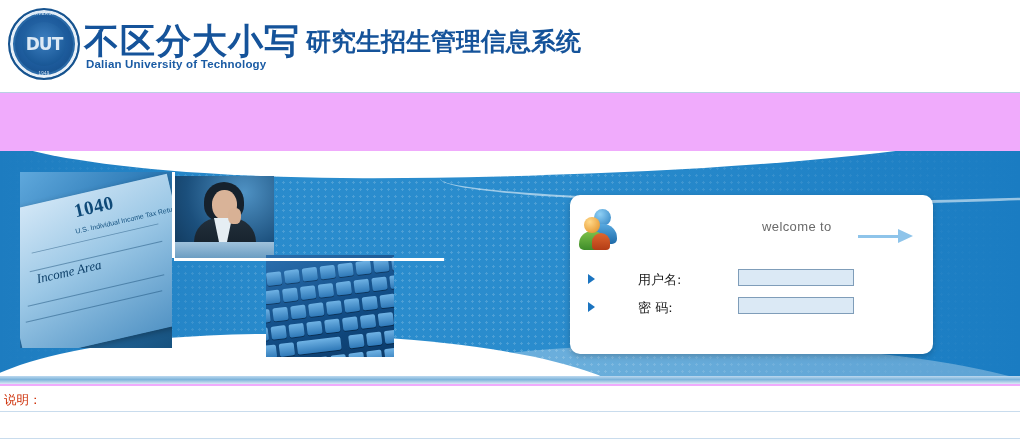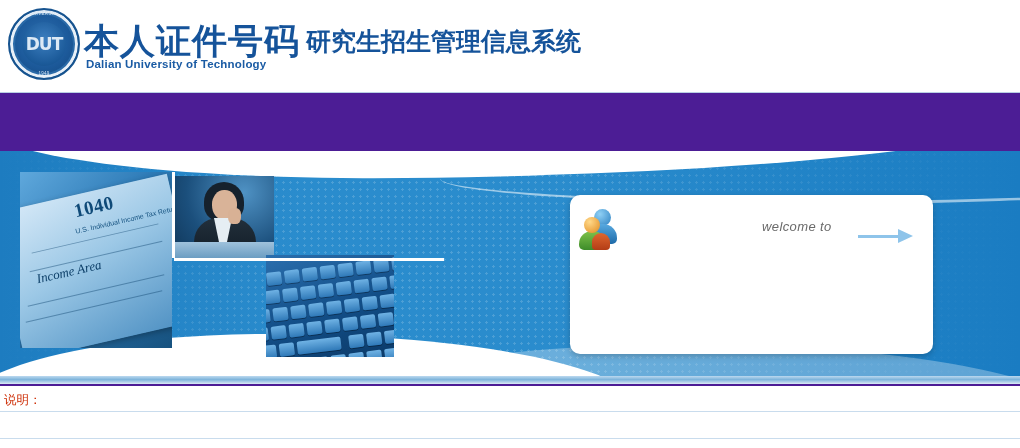--- a/index.html
+++ b/index.html
@@ -9,21 +9,21 @@
     height: 448px;
     overflow: hidden;
     background: #ffffff;
     font-family: "Liberation Sans", sans-serif;
   }
 
   #page {
     position: relative;
     width: 1020px;
     height: 448px;
-    background: #4c1d95;
+    background: #f0abfc;
   }
 
   
   #header {
     position: absolute;
     left: 0; top: 0;
     width: 1020px;
     height: 92px;
     background: #ffffff;
     border-bottom: 1px solid #b9cfe4;
@@ -364,21 +364,20 @@
     letter-spacing: 1px;
     white-space: nowrap;
   }
   #login-welcome {
     position: absolute;
     left: 192px; top: 24px;
     font-size: 13px;
     color: #6a6a6a;
     letter-spacing: 0.4px;
     white-space: nowrap;
-    font-style: italic;
   }
   #login-arrow {
     position: absolute;
     left: 288px; top: 34px;
     width: 56px; height: 14px;
   }
   #login-arrow .shaft {
     position: absolute;
     left: 0; top: 6px;
     width: 44px; height: 3px;
@@ -472,21 +471,21 @@
 
   <div id="header">
     <div id="logo-seal">
       <div class="seal-ring-text">DALIAN UNIVERSITY OF TECHNOLOGY</div>
       <div class="seal-inner"></div>
       <div class="seal-glyph">DUT</div>
       <div class="seal-ring-text bottom">1949</div>
     </div>
 
     <div id="title-cn">
-      <span class="univ">本人证件号码</span><span class="sys">研究生招生管理信息系统</span>
+      <span class="univ">不区分大小写</span><span class="sys">研究生招生管理信息系统</span>
     </div>
     <div id="title-en-univ">Dalian University of Technology</div>
   </div>
 
   <div id="hero">
     <div class="dots"></div>
     <div class="wash-left"></div>
     <div class="wash-right"></div>
     <div class="swoosh-top"></div>
     <div class="swoosh-arc"></div>
@@ -581,21 +580,31 @@
       <div class="p-front-body2"></div>
       <div class="p-front"></div>
     </div>
 
     <div id="login-welcome">welcome to</div>
     <div id="login-arrow">
       <div class="shaft"></div>
       <div class="head"></div>
     </div>
 
-
+    <div class="field-row" id="row-user">
+      <span class="field-bullet"></span>
+      <span class="field-label">用户名:</span>
+      <input class="field-input" type="text" value="" style="">
+    </div>
+
+    <div class="field-row" id="row-pass">
+      <span class="field-bullet"></span>
+      <span class="field-label">密  码:</span>
+      <input class="field-input" type="password" value="" style="">
+    </div>
   </div>
 
   <div id="bottom-band"></div>
 
   <div id="notes">
     <div class="note-line" id="note-label">说明：</div>
     <div class="note-rule" id="rule-1"></div>
     <div class="note-rule" id="rule-2"></div>
   </div>
 

